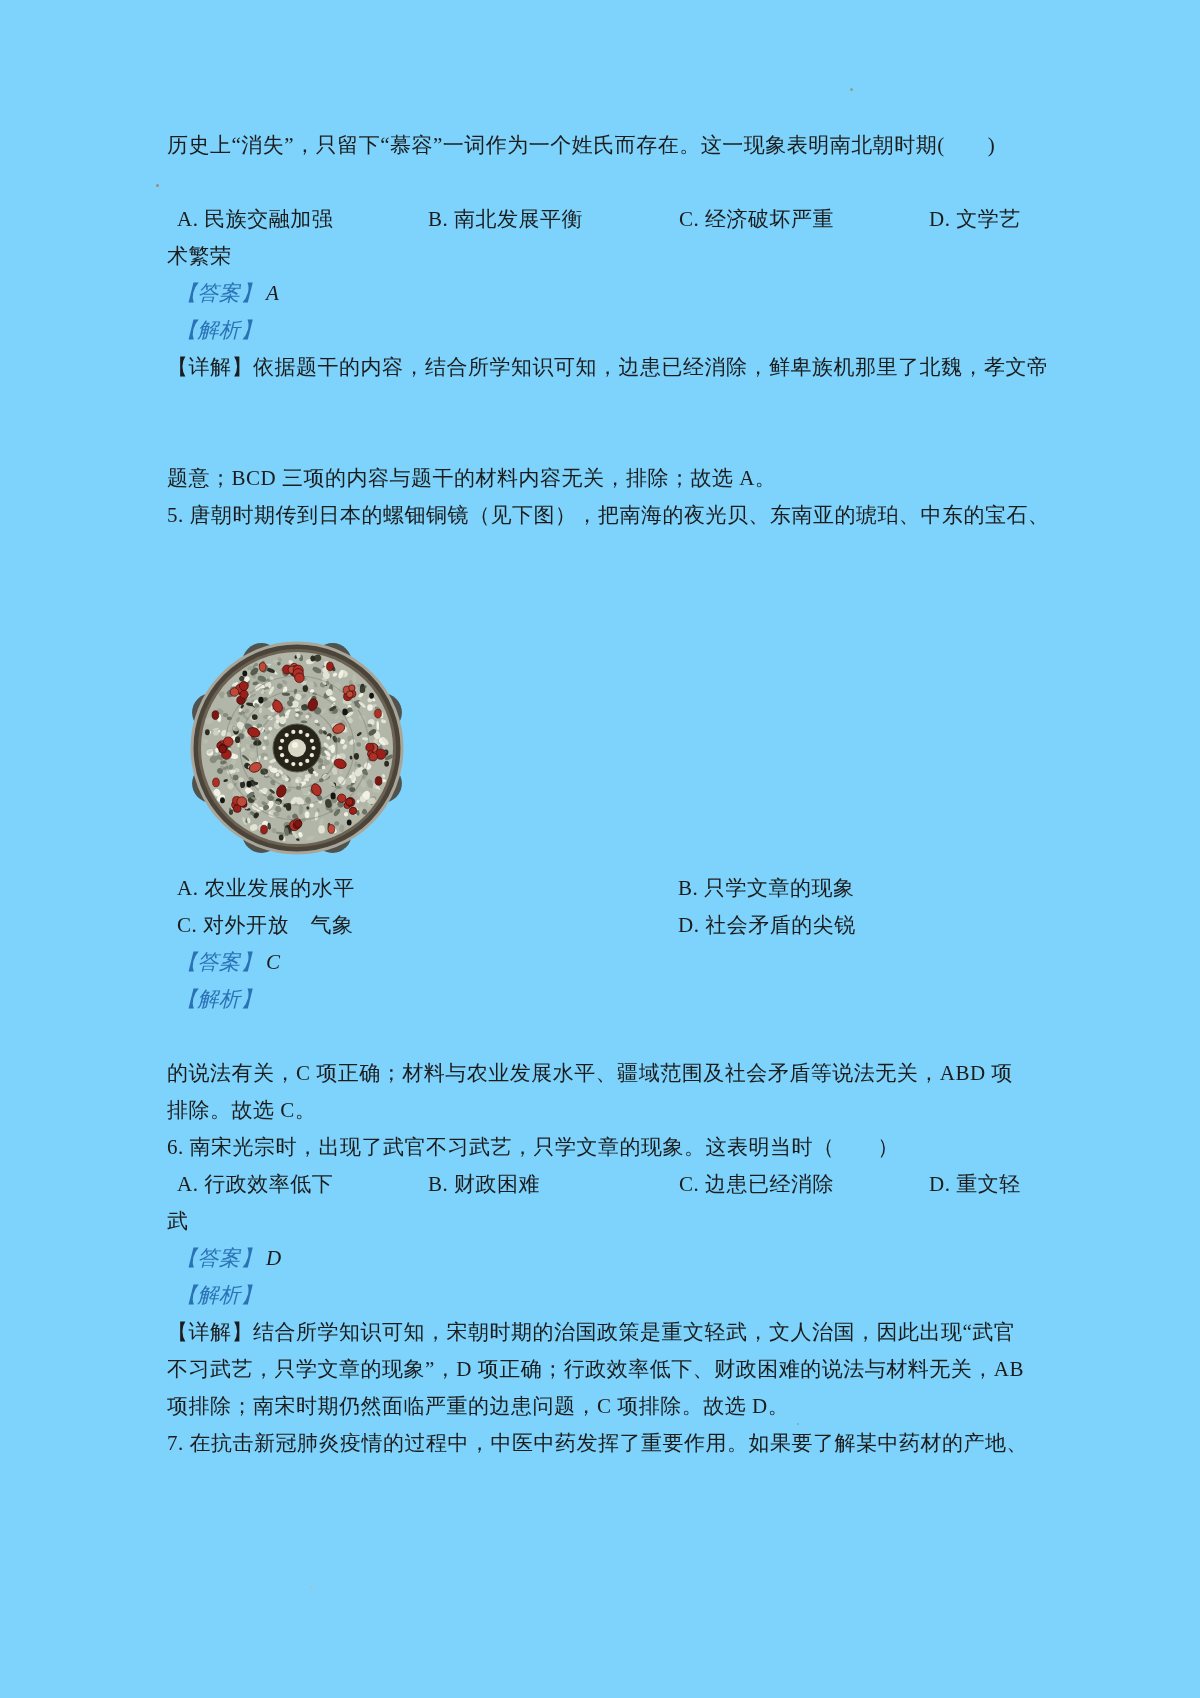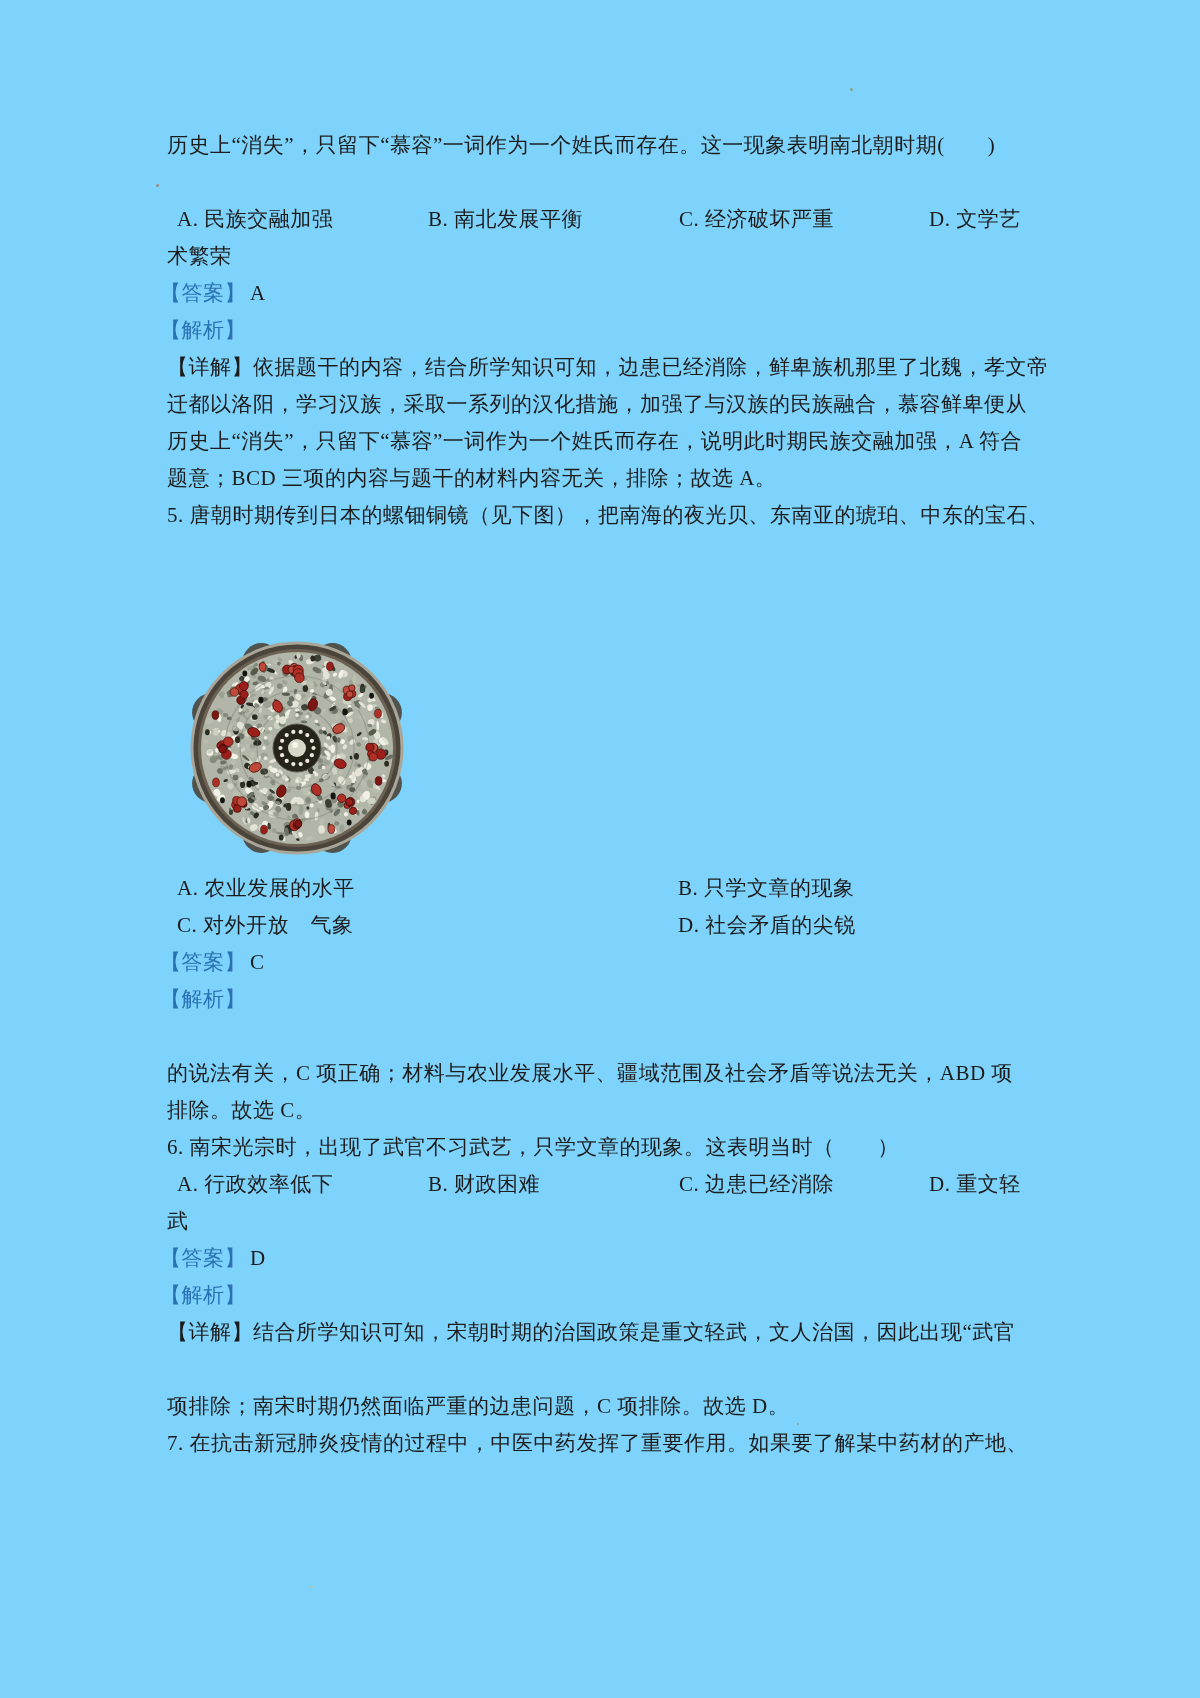--- a/index.html
+++ b/index.html
@@ -1,20 +1,20 @@
 <!DOCTYPE html>
 <html><head>
 <meta charset="utf-8">
 <style>
   html,body{margin:0;padding:0;background:#ffffff;}
   .page{position:relative;width:1200px;height:1698px;background:#7dd3fc;overflow:hidden;
         font-family:"Liberation Serif","DejaVu Serif",serif;}
   .line{position:absolute;left:167px;height:37px;line-height:37px;font-size:21px;
         letter-spacing:0.5px;color:#1c1c1c;white-space:nowrap;}
-  .pad{left:160px;}
+  .pad{left:176px;font-style:italic;}
   .opt{position:absolute;top:0;font-family:Liberation Serif, serif;}
   .c1{left:10px}.c2{left:261px}.c3{left:512px}.c4{left:762px}
   .b1{left:10px}.b2{left:511px}
   .tag{color:#2b72b4;}
   .ansval{margin-left:4px;}
   .mirror{position:absolute;left:183px;top:634px;width:228px;height:228px;}
   .speck{position:absolute;border-radius:50%;opacity:.75;}
 </style>
 </head>
 <body>
@@ -33,22 +33,20 @@
 
   <div class="line pad" style="top:275px">
     <span class="tag">【答案】</span><span class="ansval">A</span>
   </div>
   <div class="line pad" style="top:312px">
     <span class="tag">【解析】</span>
   </div>
   <div class="line" style="top:349px">
     <span>【详解】</span><span>依据题干的内容，结合所学知识可知，边患已经消除，鲜卑族机那里了北魏，孝文帝</span>
   </div>
-  <div class="line" style="top:386px">迁都以洛阳，学习汉族，采取一系列的汉化措施，加强了与汉族的民族融合，慕容鲜卑便从</div>
-  <div class="line" style="top:423px">历史上“消失”，只留下“慕容”一词作为一个姓氏而存在，说明此时期民族交融加强，A 符合</div>
   <div class="line" style="top:460px">题意；BCD 三项的内容与题干的材料内容无关，排除；故选 A。</div>
 
   <div class="line" style="top:497px">5. 唐朝时期传到日本的螺钿铜镜（见下图），把南海的夜光贝、东南亚的琥珀、中东的宝石、</div>
 
   <div class="mirror" aria-label="唐朝螺钿铜镜图">
     <svg id="mirror-svg" width="228" height="228" viewBox="-4 -4 228 228" xmlns="http://www.w3.org/2000/svg">
         <circle cx="195.92079652354965" cy="145.58955920995334" r="19" fill="#4a443a" opacity="0.9"></circle>
         <circle cx="145.58955920995336" cy="195.92079652354965" r="19" fill="#4a443a" opacity="0.9"></circle>
         <circle cx="74.41044079004666" cy="195.92079652354965" r="19" fill="#4a443a" opacity="0.9"></circle>
         <circle cx="24.07920347645033" cy="145.58955920995336" r="19" fill="#4a443a" opacity="0.9"></circle>
@@ -722,20 +720,21 @@
 
   <div class="line pad" style="top:1240px">
     <span class="tag">【答案】</span><span class="ansval">D</span>
   </div>
   <div class="line pad" style="top:1277px">
     <span class="tag">【解析】</span>
   </div>
   <div class="line" style="top:1314px">
     <span>【详解】</span><span>结合所学知识可知，宋朝时期的治国政策是重文轻武，文人治国，因此出现“武官</span>
   </div>
+  <div class="line" style="top:1351px">不习武艺，只学文章的现象”，D 项正确；行政效率低下、财政困难的说法与材料无关，AB</div>
   <div class="line" style="top:1388px">项排除；南宋时期仍然面临严重的边患问题，C 项排除。故选 D。</div>
 
   <div class="line" style="top:1425px">7. 在抗击新冠肺炎疫情的过程中，中医中药发挥了重要作用。如果要了解某中药材的产地、</div>
 
   <div class="speck" style="left:156px;top:184px;width:3px;height:3px;background:#a87050"></div>
   <div class="speck" style="left:850px;top:88px;width:3px;height:3px;background:#8f9060"></div>
   <div class="speck" style="left:331px;top:1140px;width:2px;height:2px;background:#909090"></div>
   <div class="speck" style="left:797px;top:1423px;width:2px;height:2px;background:#909090"></div>
   <div class="speck" style="left:310px;top:1586px;width:3px;height:2px;background:#cdb980"></div>
 </div>

